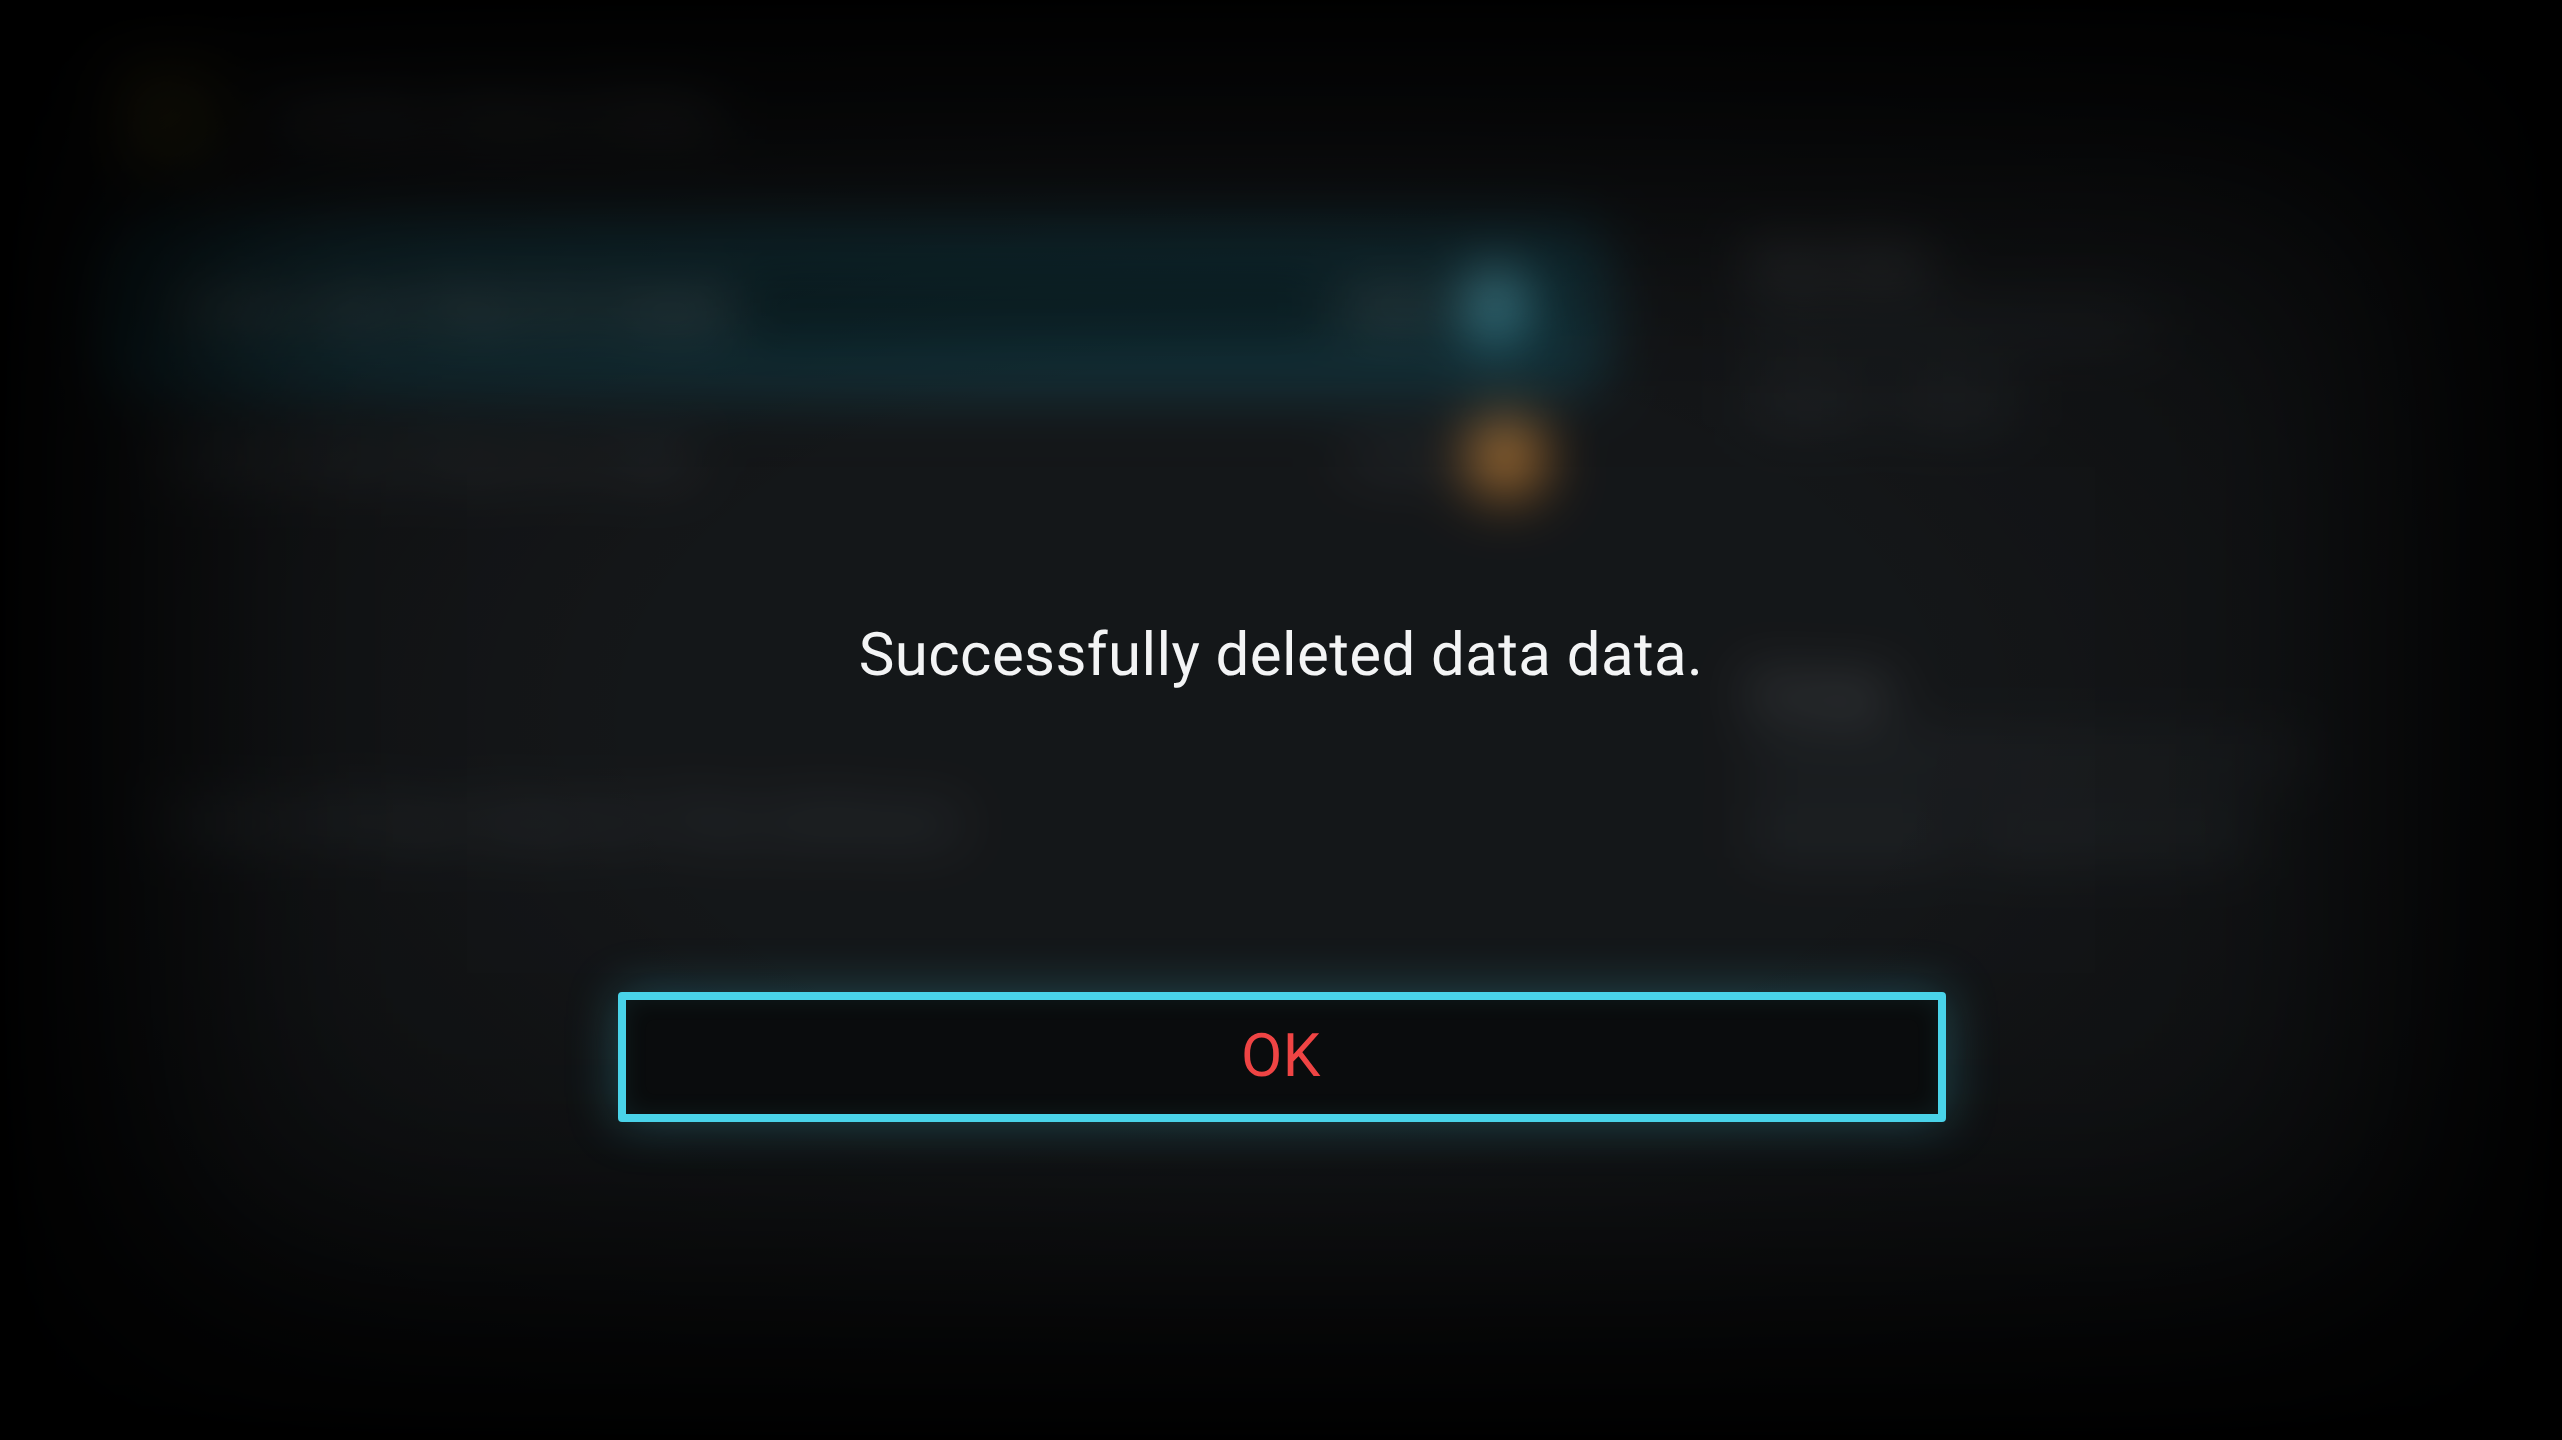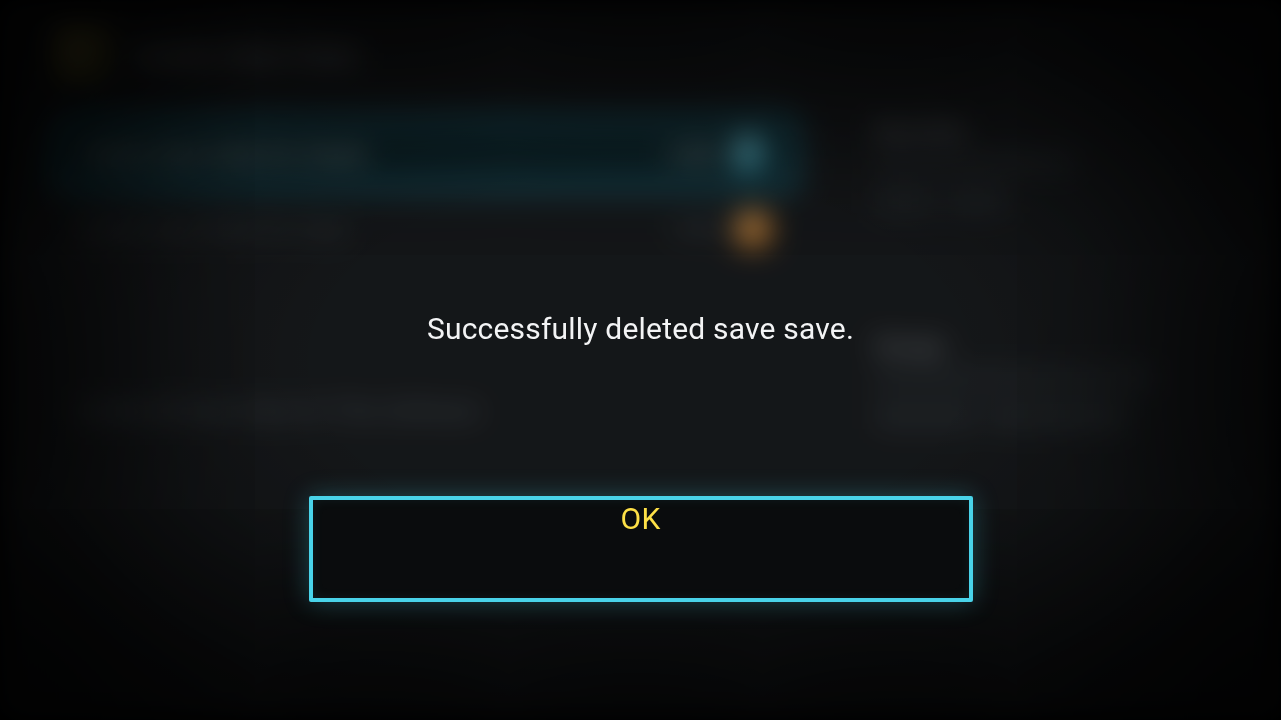--- a/index.html
+++ b/index.html
@@ -136,32 +136,33 @@
     font-weight: 400;
     letter-spacing: 0.2px;
     white-space: nowrap;
   }
   .ok-button {
     position: absolute;
     top: 496px;
     left: 50%;
     transform: translateX(-50%);
     width: 664px;
-    height: 106px;
+    height: 65px;
     background: #0a0c0d;
     border: 4px solid #49d3e9;
-    color: #fde047;
+    color: #ef4444;
     font-size: 30px;
     font-family: inherit;
     font-weight: 400;
     letter-spacing: 0.3px;
     cursor: pointer;
     box-shadow: 0 0 26px rgba(73,211,233,0.28), inset 0 0 12px rgba(73,211,233,0.08);
     border-radius: 2px;
     display:flex;
+    align-items:center;
     justify-content:center;
   }
 </style>
 </head>
 <body>
 
 <div class="bg">
   <div class="bg-inner">
     <div class="bg-header">
       <div class="bg-app-icon"></div>
@@ -201,18 +202,18 @@
           <div class="bg-pill w100"></div>
           <div class="bg-pill w140"></div>
         </div>
       </div>
     </div>
   </div>
 </div>
 <div class="vignette"></div>
 
 <div class="overlay">
-  <div class="dialog-message">Successfully deleted save save.</div>
+  <div class="dialog-message">Successfully deleted data data.</div>
 
   <button class="ok-button">
     <span>OK</span>
   </button>
 </div>
 
 </body></html>

